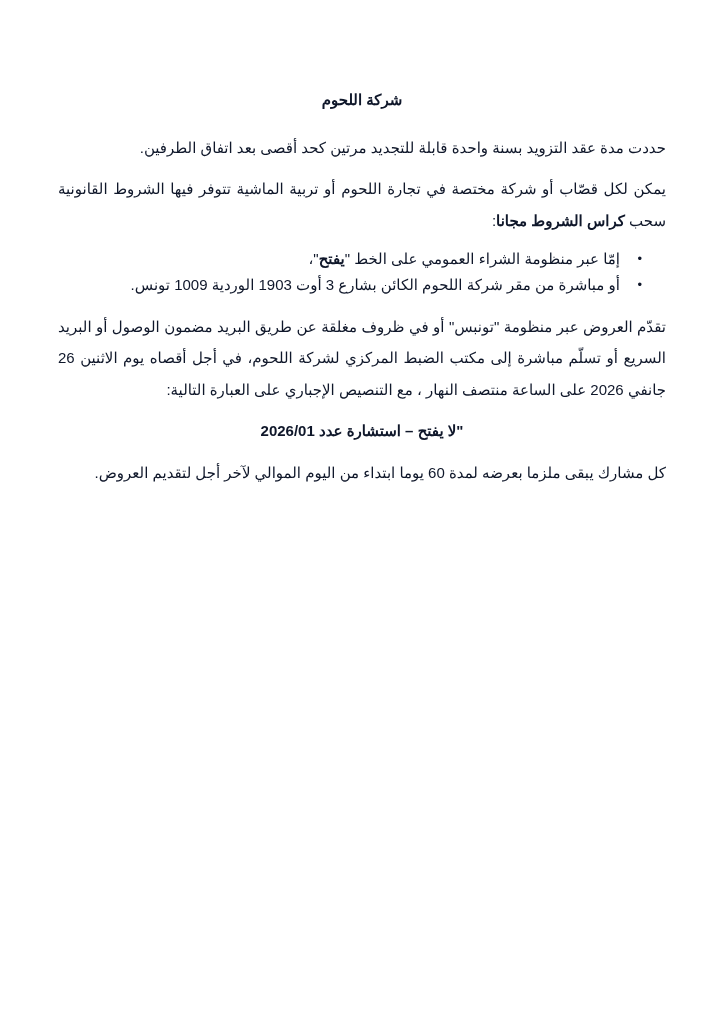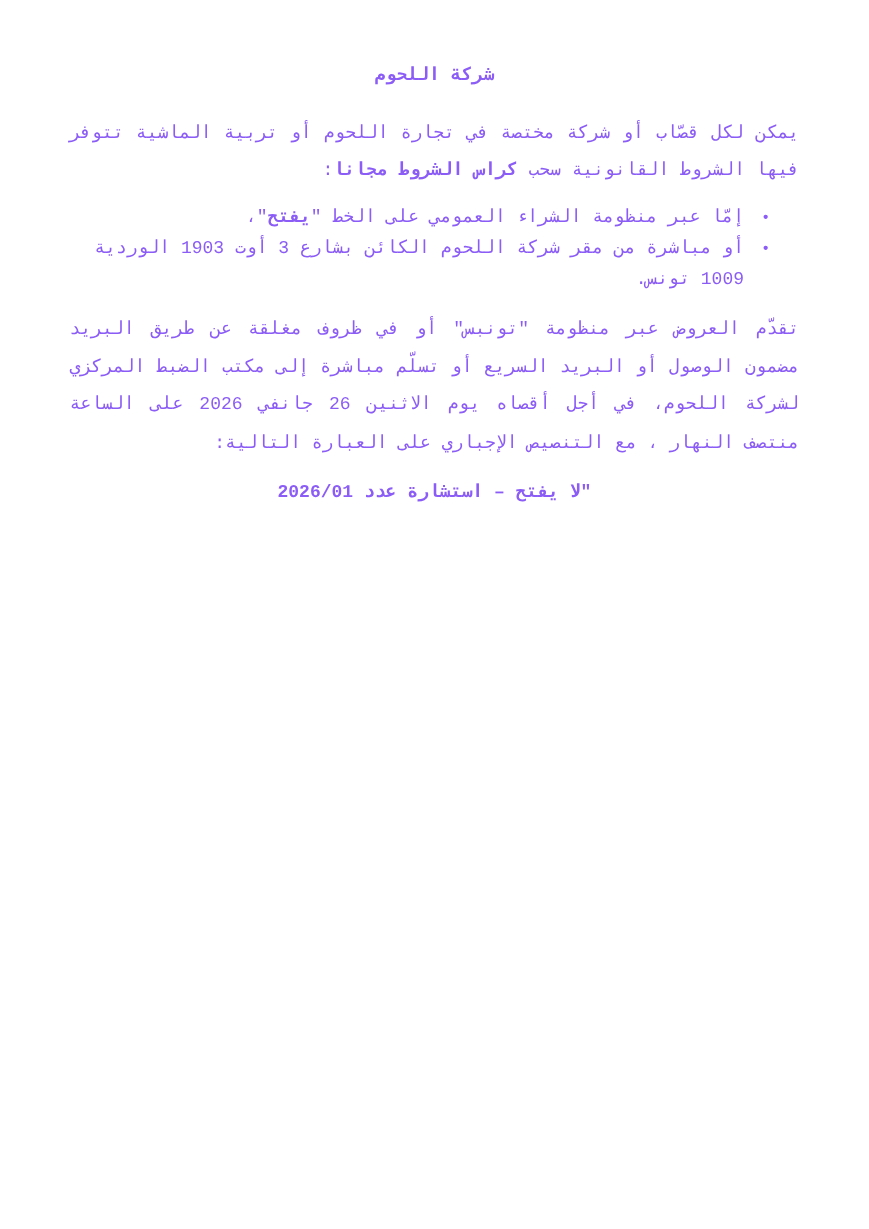--- a/index.html
+++ b/index.html
@@ -7,25 +7,25 @@
     padding: 0;
     background: #ffffff;
   }
   .page {
     position: relative;
     width: 724px;
     height: 1024px;
     box-sizing: border-box;
     background: #ffffff;
     direction: rtl;
-    padding: 48px 58px 0 58px;
-    font-family: Liberation Mono, monospace;
+    padding: 84px 58px 0 58px;
+    font-family: Liberation Sans, sans-serif;
     font-size: 15px;
     line-height: 2.1;
-    color: #8b5cf6;
+    color: #0f172a;
     overflow: hidden;
   }
   .title-line {
     text-align: center;
     font-weight: bold;
     margin: 0;
   }
   .title-block { margin-bottom: 16px; }
   .para {
     text-align: justify;
@@ -63,33 +63,35 @@
 </head>
 <body>
 
 <div class="page">
 
   <div class="title-block">
     <p class="title-line">شركة اللحوم</p>
   </div>
 
 
+  <p class="para">حددت مدة عقد التزويد بسنة واحدة قابلة للتجديد مرتين كحد أقصى بعد اتفاق الطرفين.</p>
 
   <p class="para"><span>يمكن لكل قصّاب أو شركة مختصة في تجارة اللحوم أو تربية الماشية تتوفر فيها الشروط القانونية سحب </span><span class="b">كراس الشروط مجانا</span><span>:</span></p>
 
   <ul class="bullet-list">
     <li class="bullet-item">
       <span class="bullet-dot">•</span>
       <span class="bullet-text"><span>إمّا عبر منظومة الشراء العمومي على الخط "</span><span class="b">يفتح</span><span>"،</span></span>
     </li>
     <li class="bullet-item">
       <span class="bullet-dot">•</span>
       <span class="bullet-text">أو مباشرة من مقر شركة اللحوم الكائن بشارع 3 أوت 1903 الوردية 1009 تونس.</span>
     </li>
   </ul>
 
   <p class="para">تقدّم العروض عبر منظومة "تونبس" أو في ظروف مغلقة عن طريق البريد مضمون الوصول أو البريد السريع أو تسلّم مباشرة إلى مكتب الضبط المركزي لشركة اللحوم، في أجل أقصاه يوم الاثنين 26 جانفي 2026 على الساعة منتصف النهار ، مع التنصيص الإجباري على العبارة التالية:</p>
 
   <p class="center-bold">"لا يفتح – استشارة عدد 2026/01</p>
 
 
+  <p class="closing">كل مشارك يبقى ملزما بعرضه لمدة 60 يوما ابتداء من اليوم الموالي لآخر أجل لتقديم العروض.</p>
 
 </div>
 
 </body></html>

